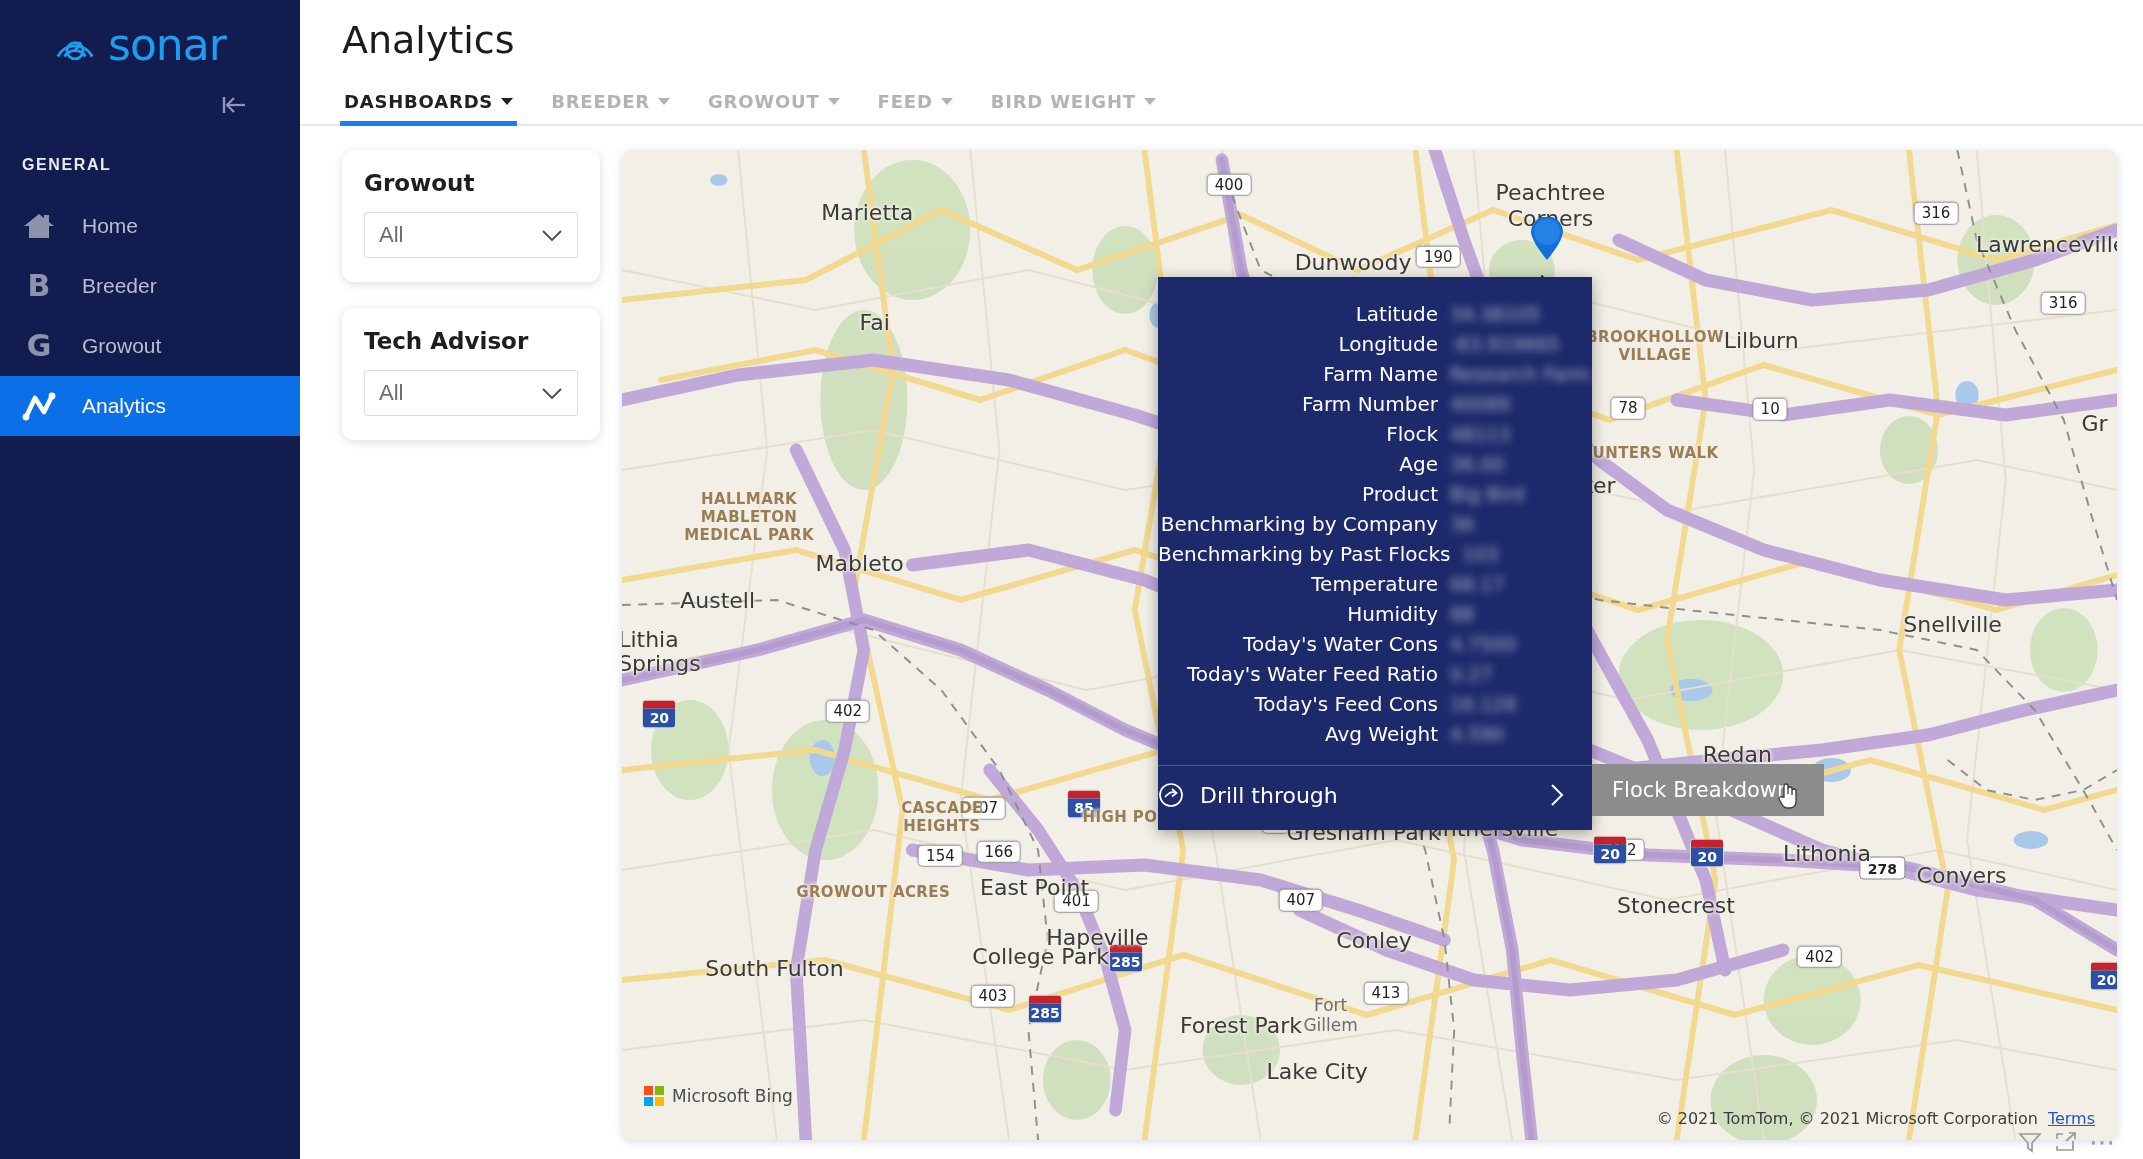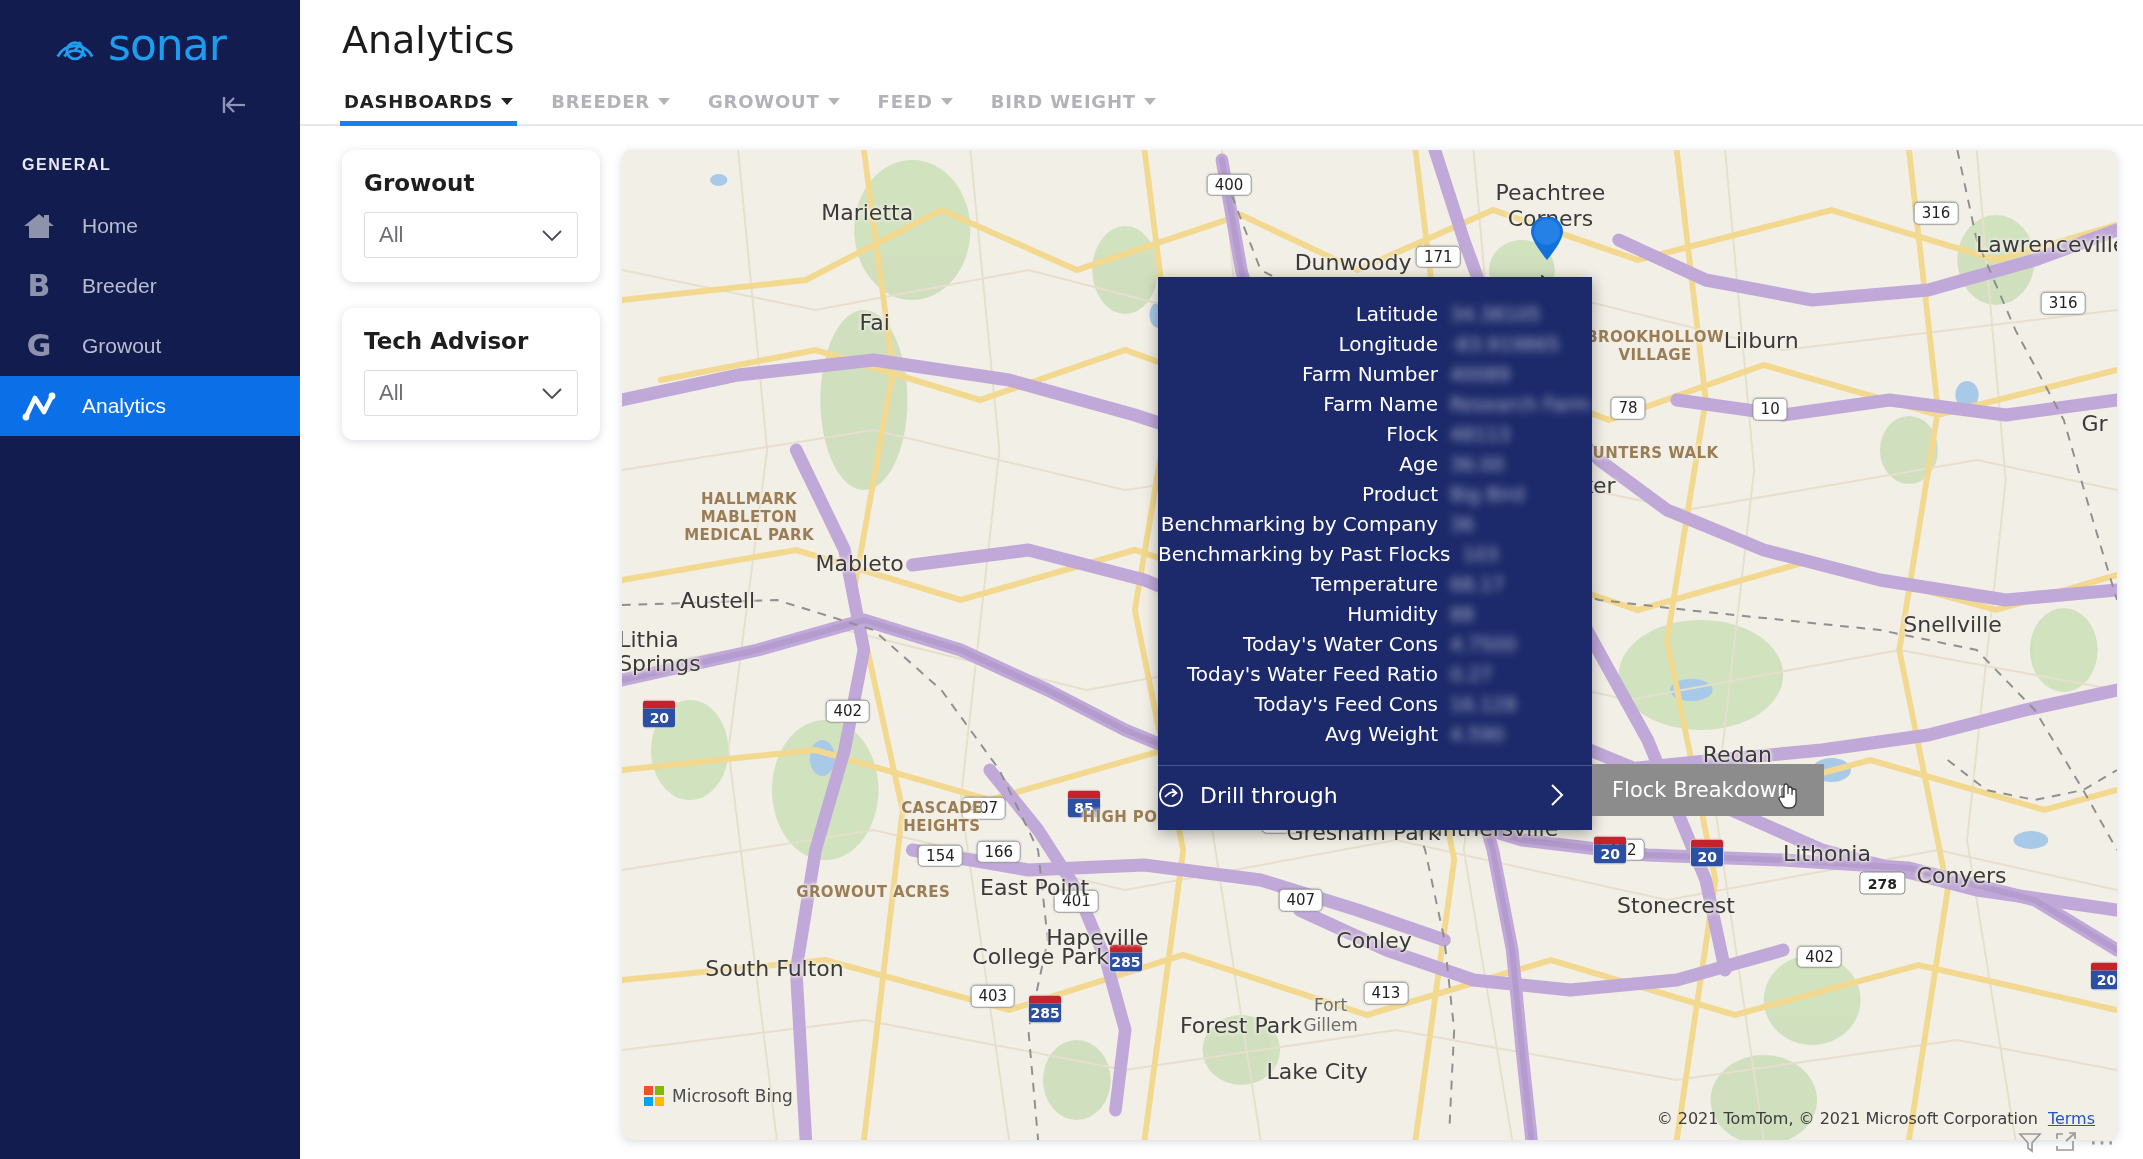--- a/index.html
+++ b/index.html
@@ -112,21 +112,20 @@
     border-radius:4px; overflow:hidden; border:1px solid #d8d8d8;
     font-family:"DejaVu Sans",sans-serif; text-align:center;
   }
   .ishield .top { background:#c5222b; height:8px; }
   .ishield .num { background:#2b4fa2; color:#fff; font-size:14px; font-weight:700; padding:1px 0 2px; }
   .ushield {
     position:absolute; transform:translate(-50%,-50%);
     background:#fff; border:1px solid #888; border-radius:4px;
     padding:3px 7px 2px; font-size:14px; font-weight:700; color:#222;
     font-family:"DejaVu Sans",sans-serif;
-    margin-top:15px;
   }
 
   .bing-logo { position:absolute; left:22px; bottom:34px; display:flex; align-items:center; gap:8px; }
   .bing-sq { display:grid; grid-template-columns:9px 9px; grid-template-rows:9px 9px; gap:2px; }
   .bing-txt { font-size:17px; color:#4b4b4b; font-family:"DejaVu Sans",sans-serif; }
   .attrib {
     position:absolute; right:22px; bottom:12px; font-size:16px; color:#3c3c3c;
     font-family:"DejaVu Sans",sans-serif; display:flex; gap:10px; align-items:center;
   }
   .attrib a { color:#2255c4; }
@@ -371,21 +370,21 @@
               <path d="M630 45 L660 120 L720 150 L800 160 L840 230 L880 300 L920 370"></path>
               <path d="M0 455 L160 450 L260 480 L330 540 L390 620 L430 700 L440 790 L420 880 L430 990"></path>
               <path d="M940 430 L1010 450 L1100 460 L1200 470 L1300 480 L1400 500 L1460 560 L1510 640 L1545 700"></path>
               <path d="M1380 0 L1400 90 L1440 180 L1490 270 L1520 370 L1545 450"></path>
               <path d="M760 560 L800 620 L830 700 L850 790 L860 880 L855 980"></path>
               <path d="M1370 610 L1410 640 L1460 650 L1510 640 L1545 620"></path>
             </g>
           </svg>
 
           <div class="shield" style="left:40.6%;top:3.5%">400</div>
-          <div class="shield" style="left:54.6%;top:10.8%">171</div>
+          <div class="shield" style="left:54.6%;top:10.8%">190</div>
           <div class="shield" style="left:87.9%;top:6.4%">316</div>
           <div class="shield" style="left:96.4%;top:15.5%">316</div>
           <div class="shield" style="left:44.3%;top:17.1%">407</div>
           <div class="shield" style="left:67.3%;top:26.1%">78</div>
           <div class="shield" style="left:76.8%;top:26.2%">10</div>
           <div class="shield" style="left:48.5%;top:43.7%">410</div>
           <div class="shield" style="left:52.2%;top:60.2%">407</div>
           <div class="shield" style="left:15.1%;top:56.7%">402</div>
           <div class="shield" style="left:21.3%;top:71.3%">154</div>
           <div class="shield" style="left:25.2%;top:70.9%">166</div>
@@ -516,26 +515,26 @@
     <div class="tooltip">
       <div class="tt-row">
         <span class="tt-label">Latitude</span>
         <span class="tt-value">34.38105</span>
       </div>
       <div class="tt-row">
         <span class="tt-label">Longitude</span>
         <span class="tt-value">-83.919865</span>
       </div>
       <div class="tt-row">
+        <span class="tt-label">Farm Name</span>
+        <span class="tt-value">Research Farm</span>
+      </div>
+      <div class="tt-row">
         <span class="tt-label">Farm Number</span>
         <span class="tt-value">40089</span>
-      </div>
-      <div class="tt-row">
-        <span class="tt-label">Farm Name</span>
-        <span class="tt-value">Research Farm</span>
       </div>
       <div class="tt-row">
         <span class="tt-label">Flock</span>
         <span class="tt-value">48113</span>
       </div>
       <div class="tt-row">
         <span class="tt-label">Age</span>
         <span class="tt-value">36.00</span>
       </div>
       <div class="tt-row">

